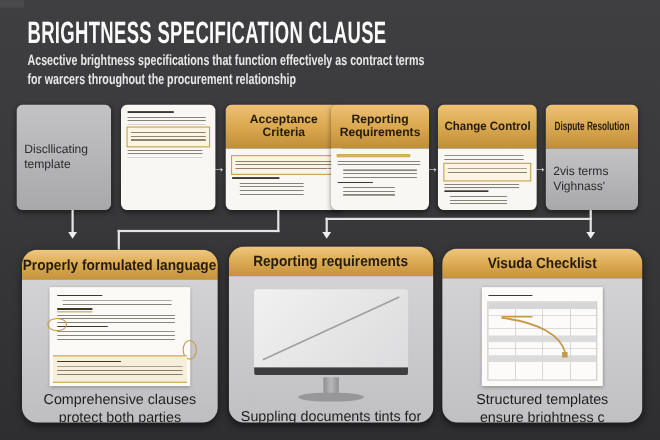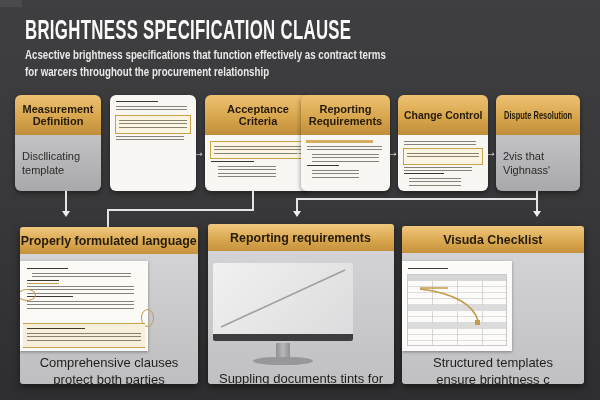--- a/index.html
+++ b/index.html
@@ -40,27 +40,27 @@
   .h9{height:9px}.h14{height:14px}
   .w28{width:28%}.w35{width:35%}.w40{width:40%}.w45{width:45%}.w50{width:50%}.w55{width:55%}
   .w60{width:60%}.w65{width:65%}.w85{width:85%}.w90{width:90%}.w92{width:92%}.w94{width:94%}.w95{width:95%}
   .ml6{margin-left:6px}.ml8{margin-left:8px}
   
   .cl{position:absolute;background:#e4e4e4;}
   .arrow-down{position:absolute;width:0;height:0;border-left:4.5px solid transparent;
     border-right:4.5px solid transparent;border-top:6.5px solid #ededed;}
   .gap-arrow{position:absolute;top:145px;color:#f0f0f0;font-size:12px;font-weight:bold;}
   
-  .panel{position:absolute;border-radius:3px;overflow:hidden;
+  .panel{position:absolute;border-radius:14px;overflow:hidden;
     box-shadow:0 3px 7px rgba(0,0,0,.5);display:flex;flex-direction:column;}
   .panel-head{flex:0 0 27px;background:linear-gradient(180deg,#efc77d 0%,#d8a64d 60%,#c6923e 100%);
     display:flex;align-items:center;justify-content:center;font-weight:bold;font-size:13.5px;color:#241b08;}
   .panel-head .nowrap{white-space:nowrap;transform:scaleX(.92);}
   .panel-body{flex:1;background:linear-gradient(180deg,#d3d3d5,#bcbcbe);
-    display:flex;flex-direction:column;align-items:flex-start;}
+    display:flex;flex-direction:column;align-items:center;}
   .caption{font-size:13px;color:#1e1e1e;text-align:center;line-height:1.28;
     margin-top:auto;padding:4px 10px 9px;}
   
   .doc1{position:relative;width:128px;height:90px;background:#fbfaf7;margin-top:7px;
     box-shadow:0 1px 3px rgba(0,0,0,.35);padding:5px 6px;box-sizing:border-box;}
   .oval{position:absolute;border:1.5px solid #c49a4a;border-radius:50%;width:16px;height:10px;}
   .cream{position:absolute;left:3px;right:3px;bottom:3px;height:25px;background:#f7efda;
     border-top:1.5px solid #c9a14b;border-bottom:1.5px solid #c9a14b;padding:2px 3px;box-sizing:border-box;}
   .goldu{border-bottom:1.5px solid #c9a14b;}
   
@@ -89,23 +89,20 @@
 
 <div class="corner"></div>
 
 <div class="title">BRIGHTNESS SPECIFICATION CLAUSE</div>
 <div class="subtitle">
   <div>Acsective brightness specifications that function effectively as contract terms</div>
   <div>for warcers throughout the procurement relationship</div>
 </div>
 
 <div class="step" style="left:15px;width:86px;">
-  <div class="step-head">
-    <span>Measurement Definition</span>
-  </div>
   <div class="step-body body-gray">Discllicating template</div>
 </div>
 
 <div class="step" style="left:110px;width:86px;">
   <div class="step-body body-doc">
     <div class="mt dark h3 w55"></div>
     <div class="mt h7 w94"></div>
     <div class="hl">
         <div class="mt h9"></div>
       </div>
@@ -151,21 +148,21 @@
     <div class="mt h4 w85"></div>
     <div class="mt dark h3 w50"></div>
     <div class="mt h8 w65 ml6"></div>
   </div>
 </div>
 
 <div class="step" style="left:496px;width:84px;">
   <div class="step-head">
     <span class="nowrap sx68">Dispute Resolution</span>
   </div>
-  <div class="step-body body-gray">2vis that Vighnass'</div>
+  <div class="step-body body-gray">2vis terms Vighnass'</div>
 </div>
 
 <span class="gap-arrow" style="left:193px;">→</span>
 <span class="gap-arrow" style="left:290px;">→</span>
 <span class="gap-arrow" style="left:387px;">→</span>
 <span class="gap-arrow" style="left:485px;">→</span>
 
 <div class="cl" style="left:65px;top:191px;width:2px;height:21px;"></div>
 <div class="arrow-down" style="left:61.5px;top:211px;"></div>
 

